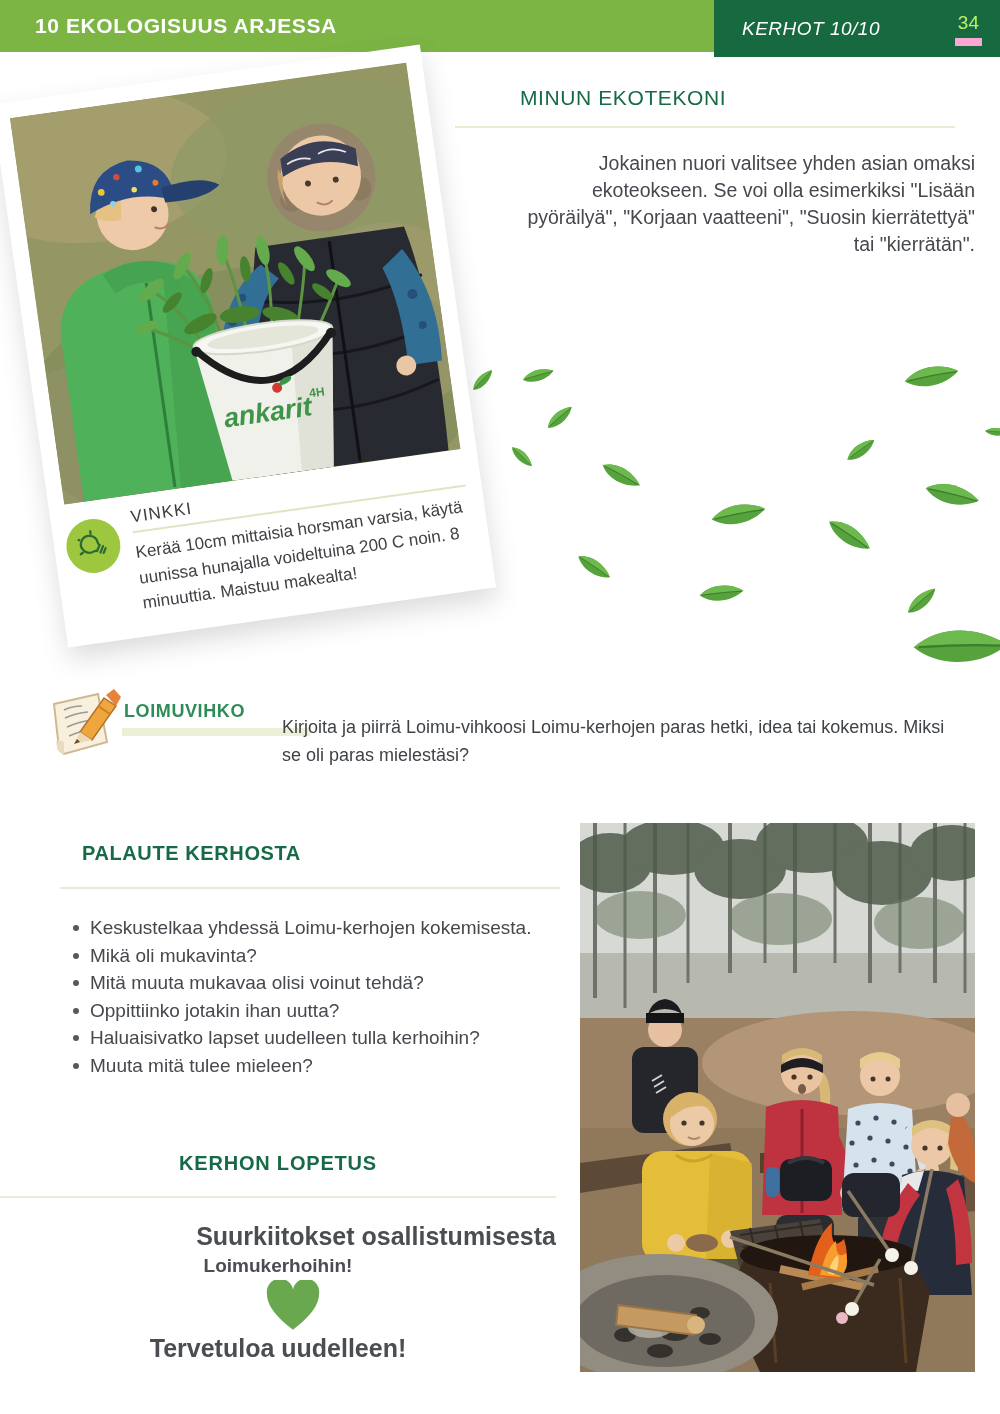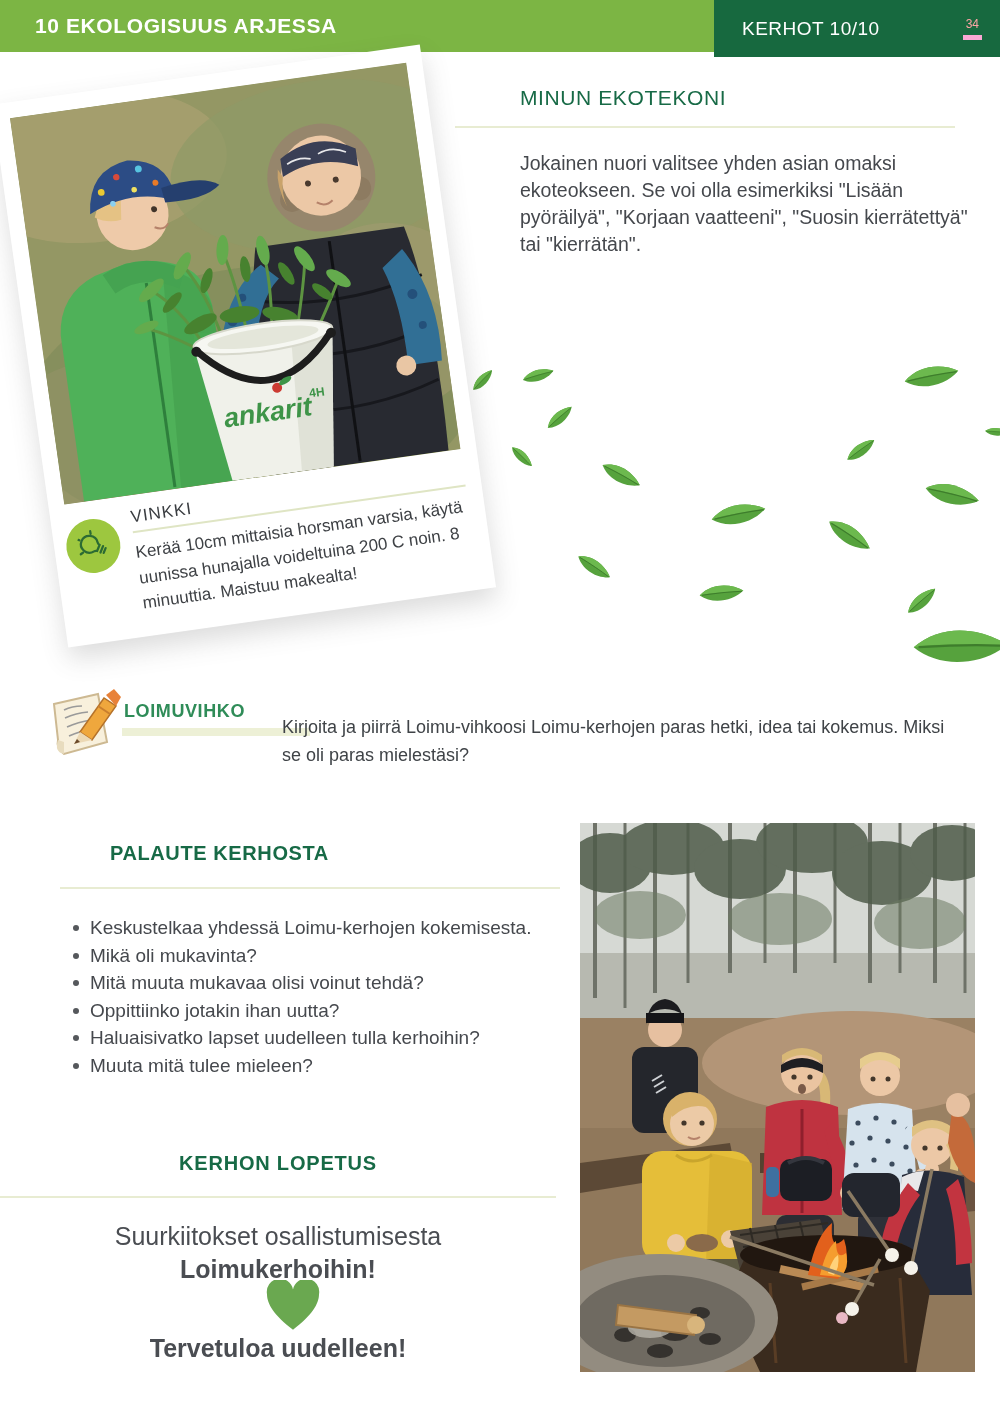--- a/index.html
+++ b/index.html
@@ -3,67 +3,67 @@
 <meta charset="utf-8">
 <style>
   * { margin:0; padding:0; box-sizing:border-box; }
   body { background:#ffffff; font-family:"Liberation Sans", sans-serif; }
   .page { position:relative; width:1000px; height:1414px; background:#ffffff; overflow:hidden; margin:0 auto; }
 
   
   .topbar { position:absolute; top:0; left:0; width:904px; height:52px; background:#7cb544; z-index:1; }
   .topbar .title { position:absolute; left:35px; top:0; line-height:52px; font-size:21px; font-weight:bold; color:#ffffff; letter-spacing:0.6px; }
   .badge { position:absolute; right:0; top:0; width:286px; height:57px; background:#17693f; display:flex; align-items:center; z-index:1; }
-  .badge .badge-label { margin-left:28px; font-size:19px; color:#ffffff; letter-spacing:0.5px; }
-  .badge .pagenum { margin-left:auto; margin-right:18px; font-size:12px; color:#fca5a5; border-bottom:5px solid #f9a8d4; padding:0 3px 4px 3px; }
+  .badge .badge-label { margin-left:28px; font-size:19px; color:#ffffff; letter-spacing:0.5px;font-style:italic; }
+  .badge .pagenum { margin-left:auto; margin-right:18px; font-size:19px; color:#bef264; border-bottom:8px solid #f9a8d4; padding:0 3px 4px 3px; }
 
   
   .polaroid { position:absolute; left:28px; top:72px; width:432px; height:548px; background:#ffffff;
               transform:rotate(-8deg); transform-origin:center; box-shadow:0 12px 26px rgba(80,80,80,.20);
               padding:16px; z-index:2; }
   .photo1 { width:400px; height:390px; overflow:hidden; background:#949764; }
   .vinkki { display:flex; margin-top:12px; }
   .bulb-circle { flex:none; width:54px; height:54px; border-radius:50%; background:#9dc73f; margin-left:-4px; margin-top:6px;
                  display:flex; align-items:center; justify-content:center; }
   .vinkki-body { margin-left:14px; width:348px; }
   .vinkki-label { font-size:17px; color:#3a3d41; letter-spacing:1px; }
   .vinkki-line { height:2px; background:#dfe5c4; margin:4px 0 7px 0; }
   .vinkki-text { font-size:17px; line-height:1.5; color:#3e4145; }
 
   
   .eko-heading { position:absolute; left:520px; top:86px; font-size:21px; font-weight:normal; color:#176a46; letter-spacing:0.6px; }
   .eko-divider { position:absolute; left:455px; top:126px; width:500px; height:2px; background:#e8ecd2; }
-  .eko-text { position:absolute; left:520px; top:150px; width:455px; font-size:19.5px; line-height:1.38; color:#45484d; }
+  .eko-text { position:absolute; left:520px; top:150px; width:455px; font-size:19.5px; line-height:1.38; color:#45484d;text-align:right; }
   .eko-text p { margin-bottom:27px; }
 
   
   #leaves { position:absolute; left:0; top:0; width:1000px; height:1414px; pointer-events:none; z-index:0; }
   #leaves svg { position:absolute; }
 
   
   .lv-icon { position:absolute; left:40px; top:684px; }
   .lv-label { position:absolute; left:124px; top:701px; font-size:18px; font-weight:bold; color:#2f8c58; letter-spacing:0.6px; }
   .lv-bar { position:absolute; left:122px; top:728px; width:188px; height:8px; background:#edf0d6; }
   .lv-text { position:absolute; left:282px; top:714px; width:676px; font-size:18px; line-height:1.55; color:#3f4347; }
 
   
-  .pal-heading { position:absolute; left:82px; top:842px; font-size:20px; font-weight:bold; color:#176a46; letter-spacing:0.6px;margin-left:28px; }
+  .pal-heading { position:absolute; left:82px; top:842px; font-size:20px; font-weight:bold; color:#176a46; letter-spacing:0.6px; }
   .pal-divider { position:absolute; left:60px; top:887px; width:500px; height:2px; background:#e8ecd2; }
   .bullets { position:absolute; left:66px; top:914px; width:490px; list-style:none; }
   .bullets li { position:relative; padding-left:24px; font-size:19px; line-height:1.45; color:#45484d; }
   .bullets li::before { content:""; position:absolute; left:7px; top:11px; width:6px; height:6px; border-radius:50%; background:#55585c; }
 
   
   .photo2 { position:absolute; left:580px; top:823px; width:395px; height:549px; overflow:hidden; background:#d6d9d4; z-index:1; }
 
   
   .lop-heading { position:absolute; left:0; top:1152px; width:556px; text-align:center; font-size:20px; font-weight:bold; color:#176a46; letter-spacing:0.8px; }
   .lop-divider { position:absolute; left:0; top:1196px; width:556px; height:2px; background:#e8ecd2; }
-  .lop-line1 { position:absolute; left:0; top:1222px; width:556px; text-align:center; font-size:25px; font-weight:400; color:#4a4d52; }
-  .lop-line2 { position:absolute; left:0; top:1255px; width:556px; text-align:center; font-size:25px; font-weight:600; color:#4a4d52; }
+  .lop-line1 { position:absolute; left:0; top:1222px; width:556px; text-align:right; font-size:25px; font-weight:700; color:#4a4d52; }
+  .lop-line2 { position:absolute; left:0; top:1255px; width:556px; text-align:center; font-size:19px; font-weight:600; color:#4a4d52; }
   .heart { position:absolute; left:262px; top:1280px; }
   .lop-line3 { position:absolute; left:0; top:1334px; width:556px; text-align:center; font-size:25px; font-weight:600; color:#4a4d52; }
 </style>
 </head>
 <body>
 
 <div class="page">
 
   <header class="topbar">
     <span class="title">10 EKOLOGISUUS ARJESSA</span>

